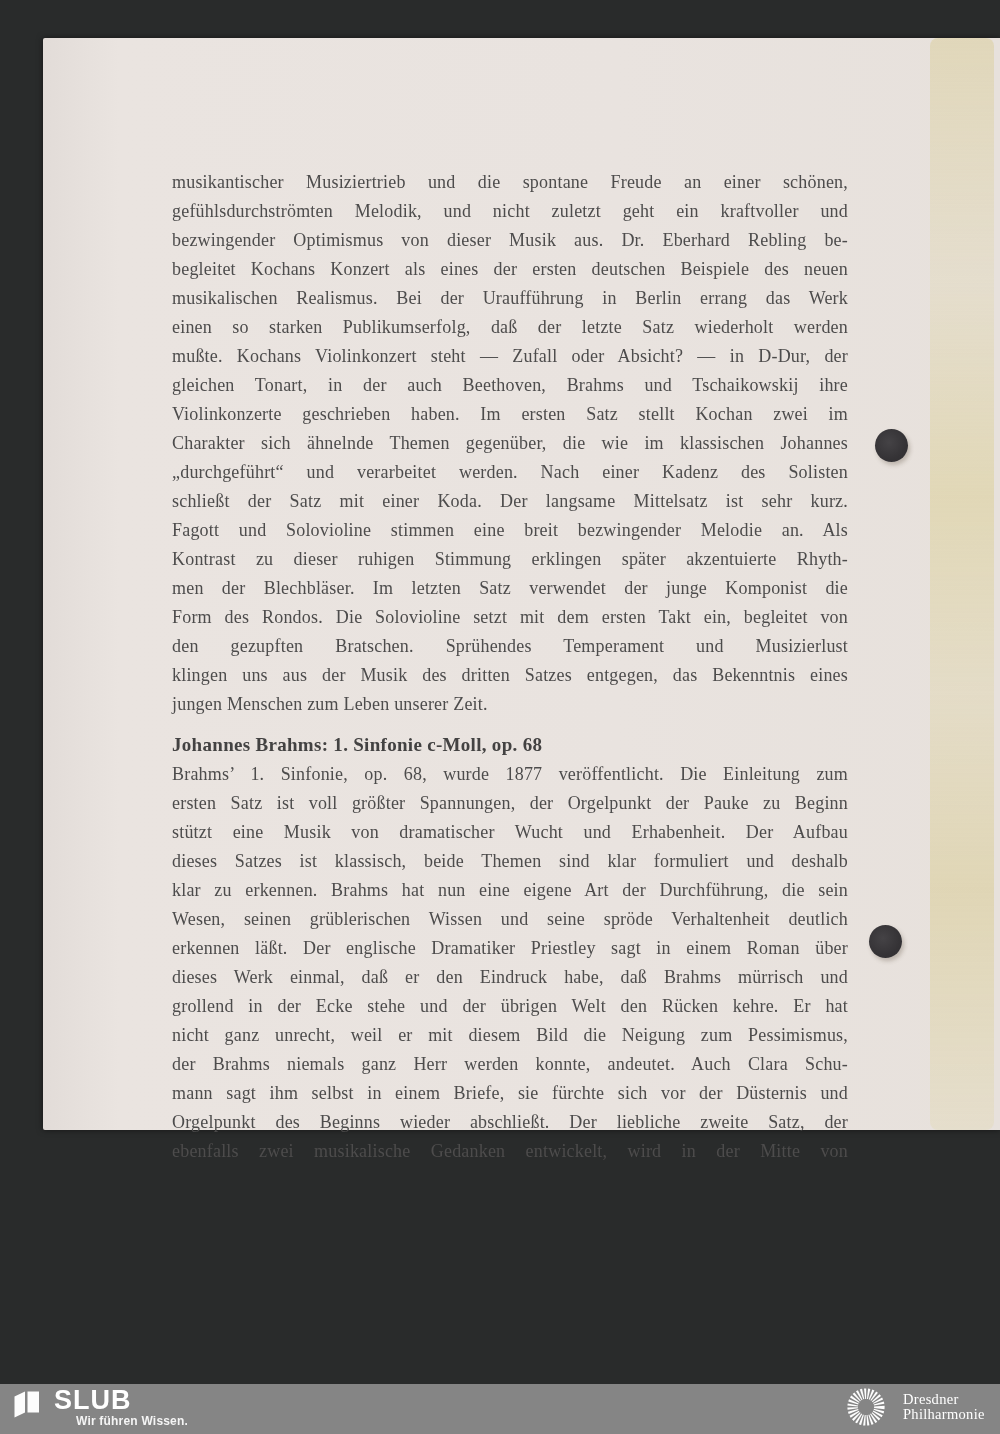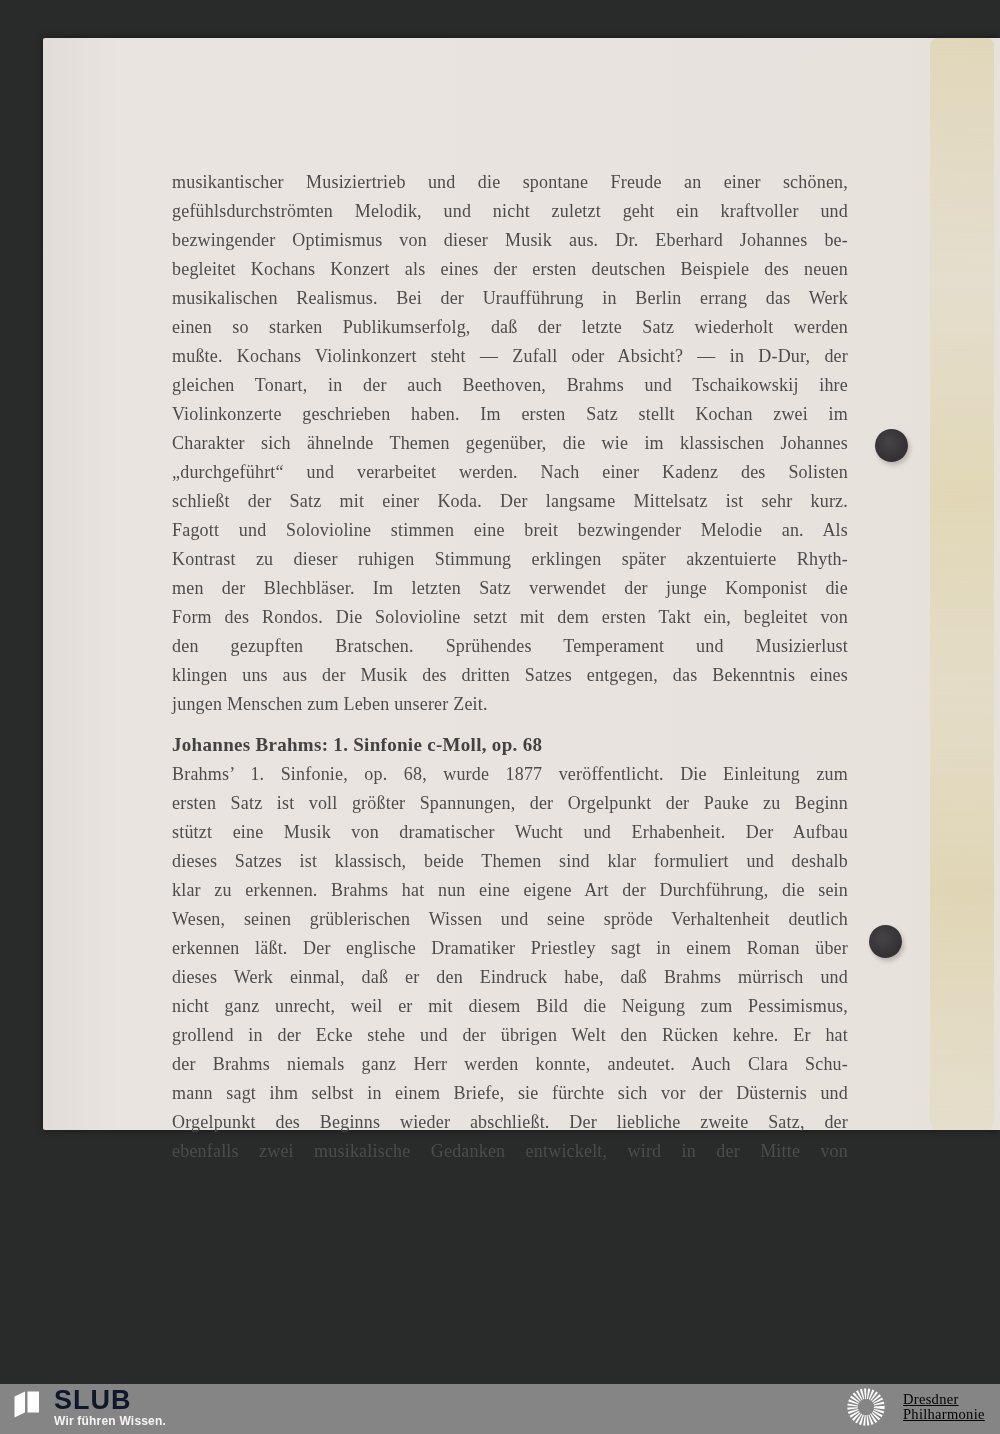--- a/index.html
+++ b/index.html
@@ -52,44 +52,44 @@
   .footer{
     position:absolute;left:0;top:1384px;width:1000px;height:50px;
     background:#858585;color:#fff;
     font-family:"Liberation Sans", sans-serif;
   }
   .slub-logo{position:absolute;left:13px;top:3px;display:flex;}
   .slub-book{width:27px;height:28px;margin-top:3px;}
   .slub-textcol{margin-left:14px;}
   .slub-word{
     font-size:27px;font-weight:bold;letter-spacing:1px;line-height:26px;
-    color:#0f172a;
+    color:#ffffff;
   }
   .slub-tagline{
-    font-size:12px;font-weight:bold;color:#f5f5f5;margin-top:1px;letter-spacing:0.2px;
+    font-size:12px;font-weight:bold;color:#f5f5f5;margin-top:1px;letter-spacing:0.2px;margin-left:22px;
   }
   .phil-logo{position:absolute;left:845px;top:2px;display:flex;align-items:center;}
   .phil-sun{width:42px;height:42px;}
   .phil-name{
-    font-family:"Liberation Serif", serif;color:#000000;
-    font-size:14.5px;line-height:15px;margin-left:16px;letter-spacing:0.3px;text-decoration:underline;
+    font-family:"Liberation Serif", serif;color:#ffffff;
+    font-size:14.5px;line-height:15px;margin-left:16px;letter-spacing:0.3px;
   }
 </style>
 </head>
 <body>
 
 <div class="paper">
 
   <div class="tape-strip"></div>
 
   <div class="textblock">
     <div class="para-kochan">
         <div class="line">musikantischer Musiziertrieb und die spontane Freude an einer schönen,</div>
         <div class="line">gefühlsdurchströmten Melodik, und nicht zuletzt geht ein kraftvoller und</div>
-        <div class="line">bezwingender Optimismus von dieser Musik aus. Dr. Eberhard Johannes be-</div>
+        <div class="line">bezwingender Optimismus von dieser Musik aus. Dr. Eberhard Rebling be-</div>
         <div class="line">begleitet Kochans Konzert als eines der ersten deutschen Beispiele des neuen</div>
         <div class="line">musikalischen Realismus. Bei der Uraufführung in Berlin errang das Werk</div>
         <div class="line">einen so starken Publikumserfolg, daß der letzte Satz wiederholt werden</div>
         <div class="line">mußte. Kochans Violinkonzert steht — Zufall oder Absicht? — in D-Dur, der</div>
         <div class="line">gleichen Tonart, in der auch Beethoven, Brahms und Tschaikowskij ihre</div>
         <div class="line">Violinkonzerte geschrieben haben. Im ersten Satz stellt Kochan zwei im</div>
         <div class="line">Charakter sich ähnelnde Themen gegenüber, die wie im klassischen Johannes</div>
         <div class="line">„durchgeführt“ und verarbeitet werden. Nach einer Kadenz des Solisten</div>
         <div class="line">schließt der Satz mit einer Koda. Der langsame Mittelsatz ist sehr kurz.</div>
         <div class="line">Fagott und Solovioline stimmen eine breit bezwingender Melodie an. Als</div>
@@ -105,22 +105,22 @@
 
     <div class="para-brahms">
         <div class="line">Brahms’ 1. Sinfonie, op. 68, wurde 1877 veröffentlicht. Die Einleitung zum</div>
         <div class="line">ersten Satz ist voll größter Spannungen, der Orgelpunkt der Pauke zu Beginn</div>
         <div class="line">stützt eine Musik von dramatischer Wucht und Erhabenheit. Der Aufbau</div>
         <div class="line">dieses Satzes ist klassisch, beide Themen sind klar formuliert und deshalb</div>
         <div class="line">klar zu erkennen. Brahms hat nun eine eigene Art der Durchführung, die sein</div>
         <div class="line">Wesen, seinen grüblerischen Wissen und seine spröde Verhaltenheit deutlich</div>
         <div class="line">erkennen läßt. Der englische Dramatiker Priestley sagt in einem Roman über</div>
         <div class="line">dieses Werk einmal, daß er den Eindruck habe, daß Brahms mürrisch und</div>
+        <div class="line">grollend in der Ecke stehe und der übrigen Welt den Rücken kehre. Er hat</div>
         <div class="line">nicht ganz unrecht, weil er mit diesem Bild die Neigung zum Pessimismus,</div>
-        <div class="line">grollend in der Ecke stehe und der übrigen Welt den Rücken kehre. Er hat</div>
         <div class="line">der Brahms niemals ganz Herr werden konnte, andeutet. Auch Clara Schu-</div>
         <div class="line">mann sagt ihm selbst in einem Briefe, sie fürchte sich vor der Düsternis und</div>
         <div class="line">Orgelpunkt des Beginns wieder abschließt. Der liebliche zweite Satz, der</div>
         <div class="line">ebenfalls zwei musikalische Gedanken entwickelt, wird in der Mitte von</div>
       </div>
   </div>
 
   <div class="punch-hole hole-top"></div>
   <div class="punch-hole hole-bottom"></div>
 </div>

